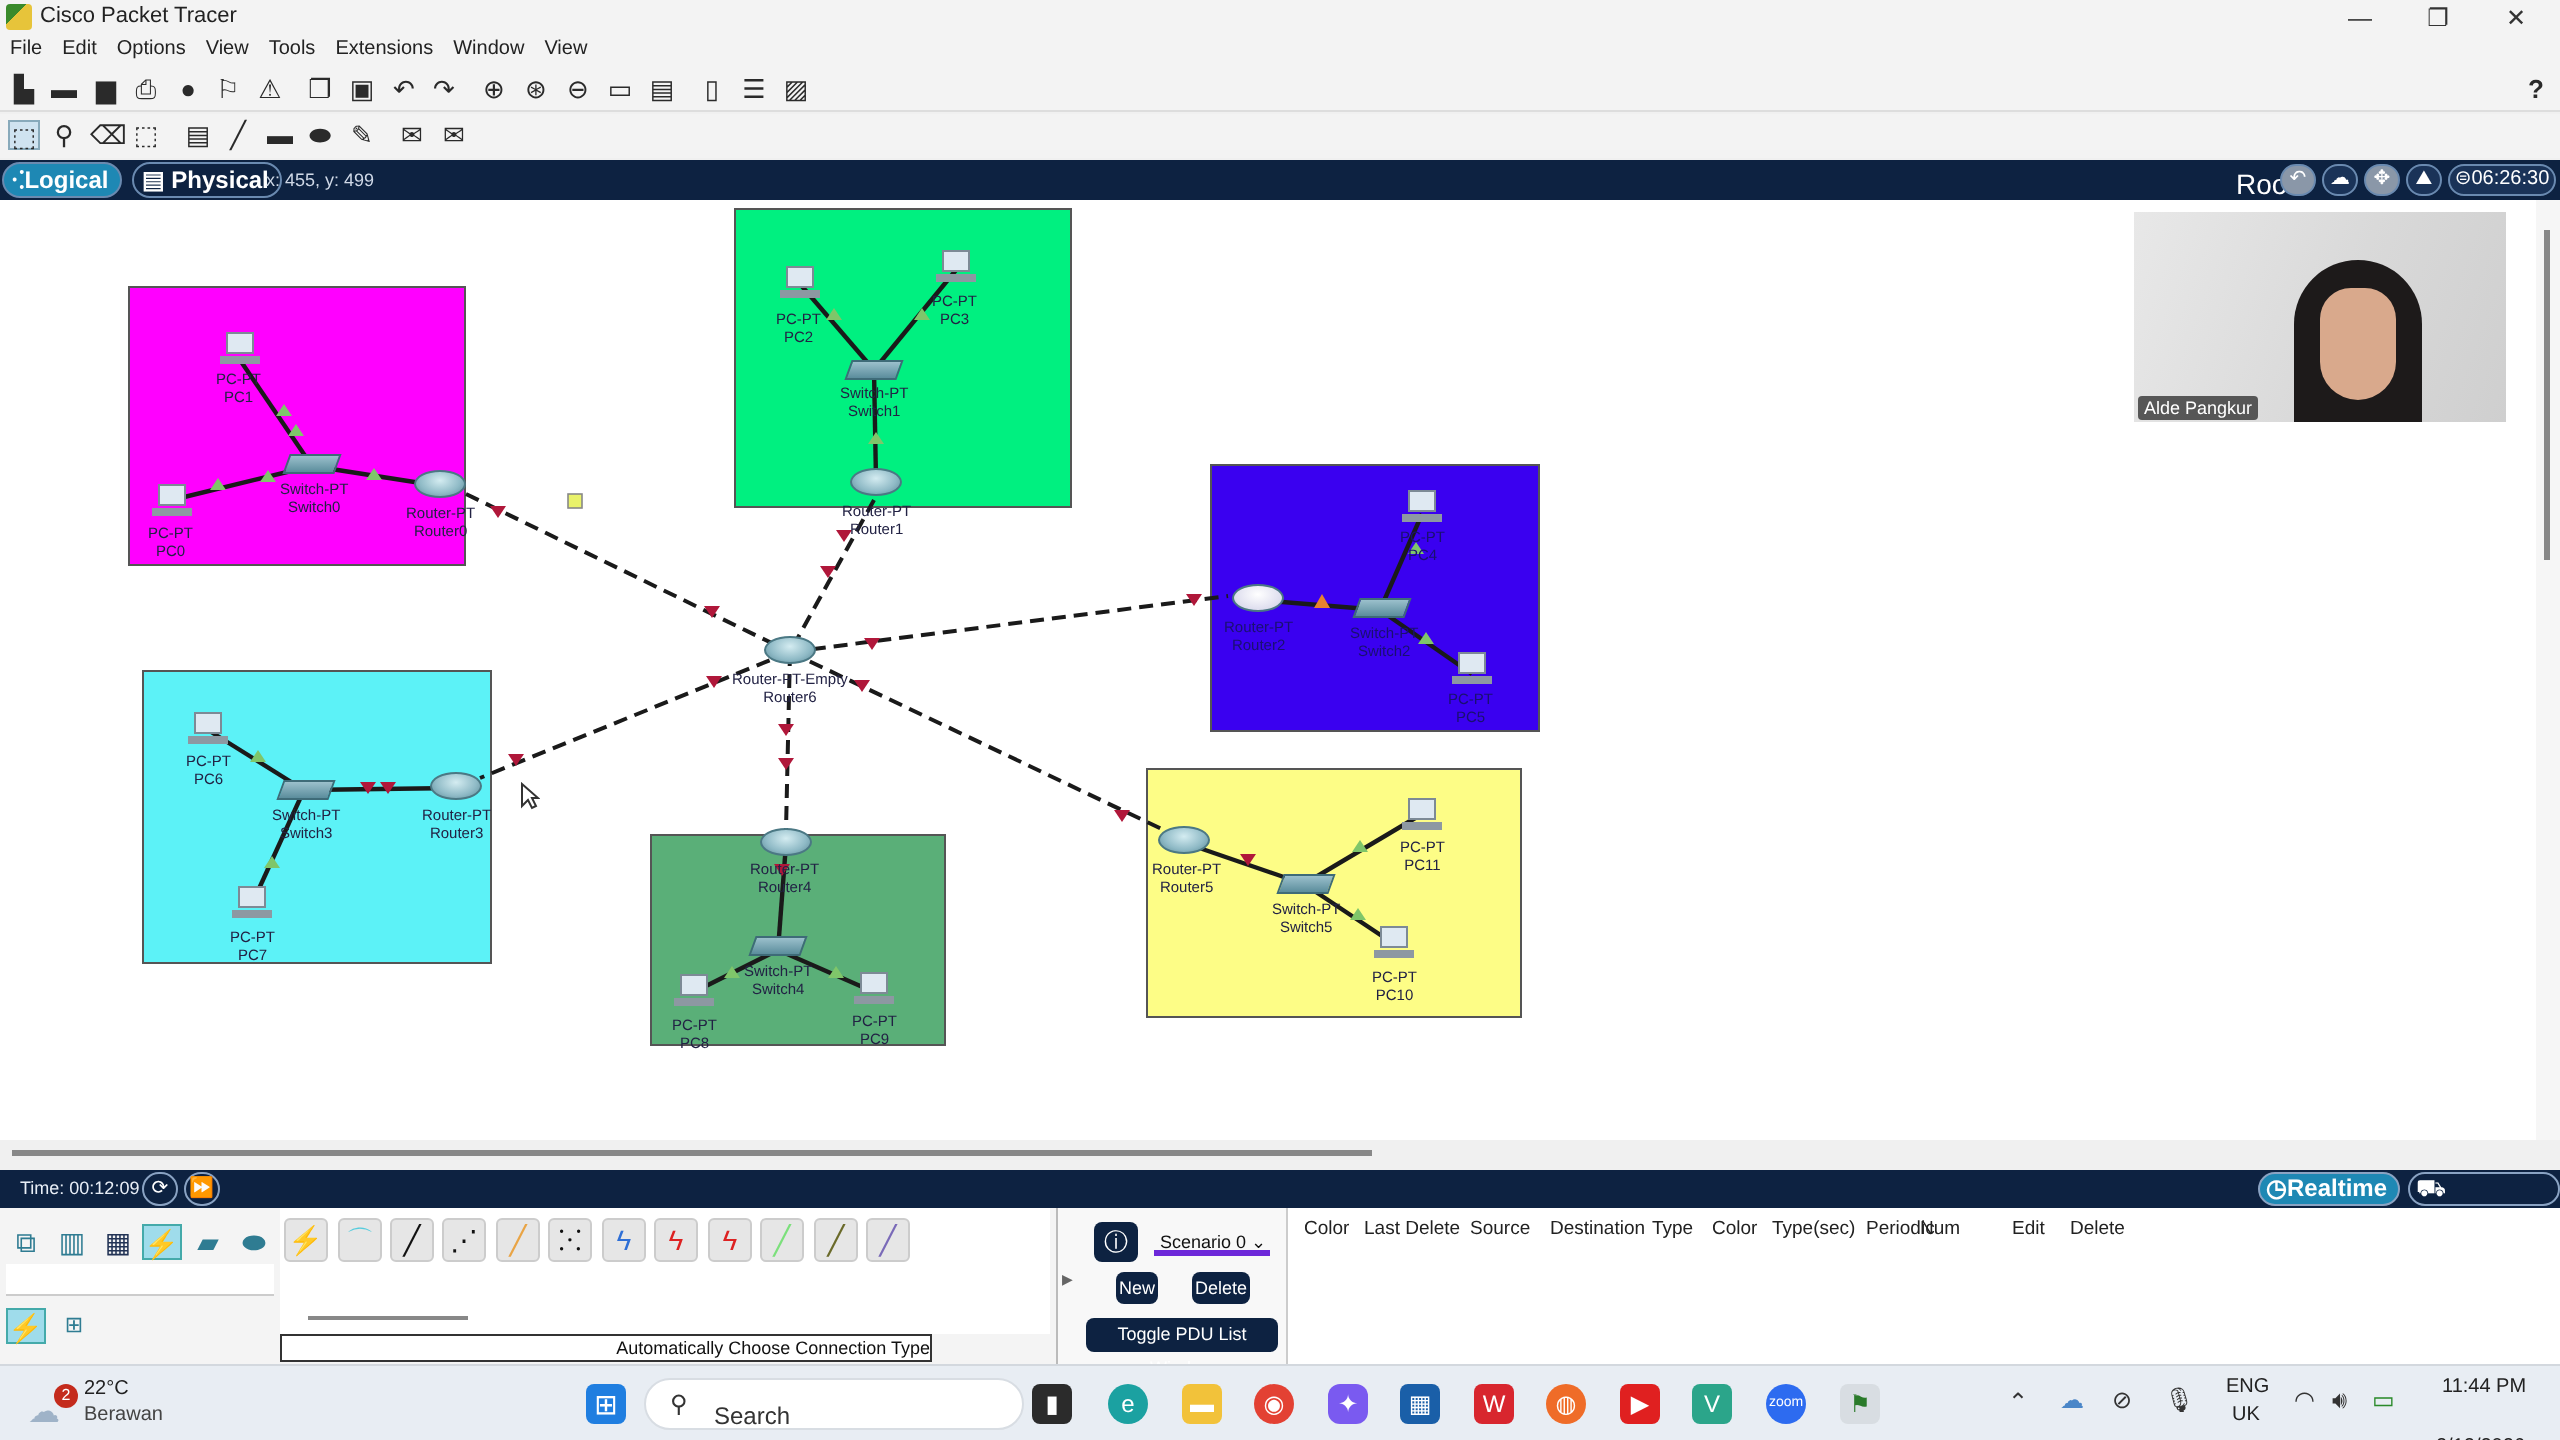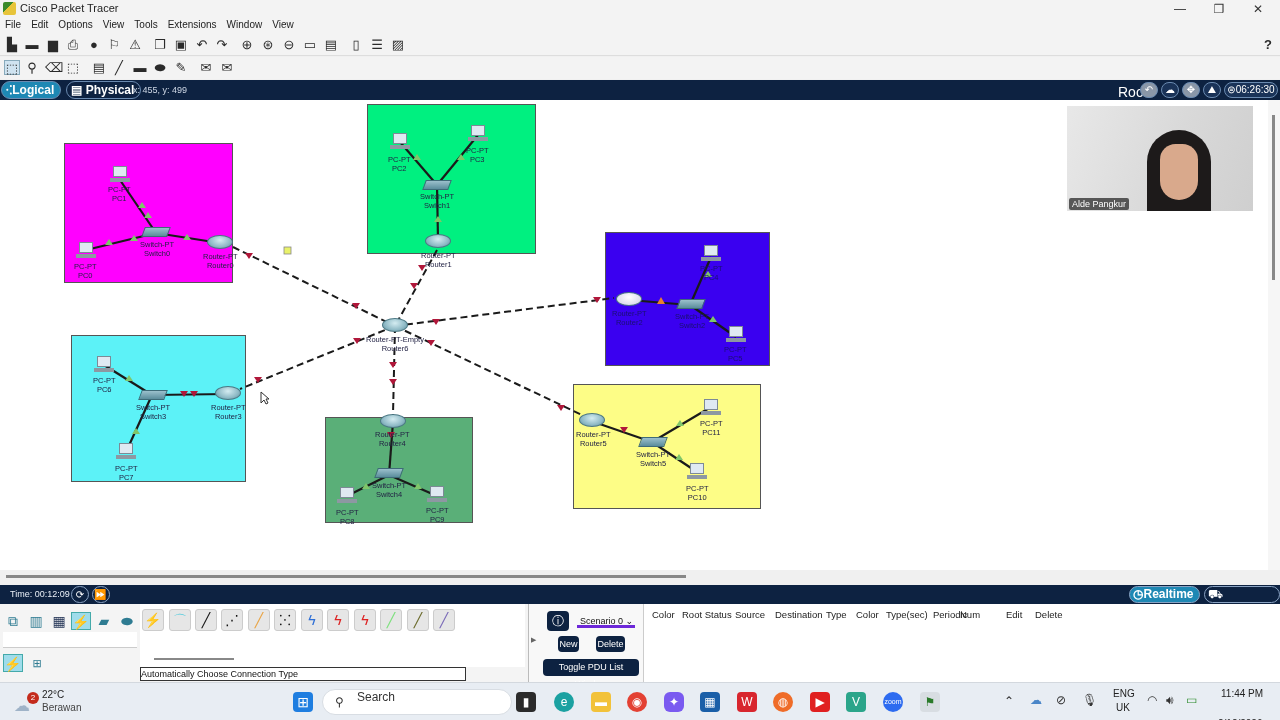--- a/index.html
+++ b/index.html
@@ -44,21 +44,21 @@
   
   #timebar { left: 0; top: 585px; width: 1280px; height: 19px; background: #0d2241; }
   #timebar .time { left: 10px; top: 4px; color: #e8eef6; font-size: 9px; }
   .roundbtn { position: absolute; top: 1px; width: 18px; height: 17px; border-radius: 9px; border: 1px solid #8aa3c3; color: #fff; font-size: 10px; line-height: 15px; text-align: center; }
   .modepill { position: absolute; top: 1px; height: 17px; border-radius: 9px; border: 1px solid #8aa3c3; color: #fff; font-weight: bold; font-size: 12px; line-height: 15px; padding: 0 5px 0 3px; }
   
   #devpanel { left: 0; top: 604px; width: 528px; height: 78px; background: #f4f4f4; }
   .devcat { position: absolute; top: 8px; width: 20px; height: 18px; font-size: 14px; line-height: 18px; text-align: center; color: #2f7c92; }
   .conn { position: absolute; top: 5px; width: 22px; height: 22px; border: 1px solid #ccc; border-radius: 3px; background: #e6e6e6; font-size: 14px; line-height: 20px; text-align: center; }
   #devsub { left: 140px; top: 604px; width: 385px; height: 63px; background: #ffffff; }
-  #connlabel { left: 140px; top: 667px; width: 326px; height: 14px; border: 1px solid #333; background: #fff; font-size: 9px; text-align: left; line-height: 12px; }
+  #connlabel { left: 140px; top: 667px; width: 326px; height: 14px; border: 1px solid #333; background: #fff; font-size: 9px; text-align: right; line-height: 12px; }
   
   #scenpanel { left: 528px; top: 604px; width: 752px; height: 78px; background: #f8f8f8; border-left: 1px solid #bbb; }
   .darkbtn { position: absolute; background: #0d2241; color: #fff; border-radius: 4px; font-size: 9px; text-align: center; }
   .colhdr { position: absolute; top: 5px; font-size: 9.5px; color: #222; }
   
   #taskbar { left: 0; top: 682px; width: 1280px; height: 38px; background: #e8edf3; border-top: 1px solid #d3d8de; }
   .tbicon { position: absolute; top: 9px; width: 20px; height: 20px; border-radius: 4px; font-size: 12px; line-height: 20px; text-align: center; color: #fff; }
 </style>
 </head>
 <body>
@@ -357,21 +357,21 @@
 
 <div id="scenpanel" class="abs">
   <span class="abs" style="left:2px;top:32px;font-size:7px;color:#666">▶</span>
   <span class="darkbtn" style="left:18px;top:7px;width:22px;height:20px;line-height:20px;font-size:12px">ⓘ</span>
   <div class="abs" style="left:48px;top:10px;width:58px;height:14px;border-bottom:3px solid #6d28d9;font-size:9px;line-height:14px;padding-left:3px"><span>Scenario 0</span> <span>⌄</span></div>
   <span class="darkbtn" style="left:29px;top:32px;width:21px;height:16px;line-height:16px">New</span>
   <span class="darkbtn" style="left:67px;top:32px;width:29px;height:16px;line-height:16px">Delete</span>
   <span class="darkbtn" style="left:14px;top:55px;width:96px;height:17px;line-height:17px">Toggle PDU List Window</span>
   <div class="abs" style="left:114px;top:0;width:638px;height:78px;background:#fff;border-left:1px solid #ccc">
     <span class="colhdr" style="left:8px">Color</span>
-    <span class="colhdr" style="left:38px">Root Status</span>
+    <span class="colhdr" style="left:38px">Last Delete</span>
     <span class="colhdr" style="left:91px">Source</span>
     <span class="colhdr" style="left:131px">Destination</span>
     <span class="colhdr" style="left:182px">Type</span>
     <span class="colhdr" style="left:212px">Color</span>
     <span class="colhdr" style="left:242px">Type(sec)</span>
     <span class="colhdr" style="left:289px">Periodic</span>
     <span class="colhdr" style="left:316px">Num</span>
     <span class="colhdr" style="left:362px">Edit</span>
     <span class="colhdr" style="left:391px">Delete</span>
   </div>
@@ -380,21 +380,21 @@
 <div id="taskbar" class="abs">
   <div class="abs" style="left:14px;top:9px;width:24px;height:20px">
     <span class="abs" style="left:0;top:4px;font-size:16px;color:#9fb3c8">☁</span>
     <span class="abs" style="left:13px;top:0;width:12px;height:12px;border-radius:6px;background:#c42b1c;color:#fff;font-size:8px;line-height:12px;text-align:center">2</span>
   </div>
   <span class="abs" style="left:42px;top:6px;font-size:10px;color:#222">22°C</span>
   <span class="abs" style="left:42px;top:19px;font-size:10px;color:#444">Berawan</span>
   <span class="tbicon" style="left:293px;background:#1f7ee0;font-size:14px">⊞</span>
   <div class="abs" style="left:322px;top:6px;width:190px;height:26px;border-radius:13px;background:#fff;border:1px solid #d8dde3">
     <span class="abs" style="left:12px;top:5px;font-size:12px;color:#333">⚲</span>
-    <span class="abs" style="left:34px;top:0;font-size:12px;color:#333">Search</span>
+    <span class="abs" style="left:34px;top:11px;font-size:12px;color:#333">Search</span>
   </div>
   <span class="tbicon" style="left:516px;background:#2b2b2b">▮</span>
   <span class="tbicon" style="left:554px;background:#1ba1a1;border-radius:10px">e</span>
   <span class="tbicon" style="left:591px;background:#f2c23a">▬</span>
   <span class="tbicon" style="left:627px;background:#e34133;border-radius:10px">◉</span>
   <span class="tbicon" style="left:664px;background:#7a5af0;border-radius:6px">✦</span>
   <span class="tbicon" style="left:700px;background:#1a5fa8">▦</span>
   <span class="tbicon" style="left:737px;background:#d8262e">W</span>
   <span class="tbicon" style="left:773px;background:#ef6c28;border-radius:10px">◍</span>
   <span class="tbicon" style="left:810px;background:#e02020">▶</span>

